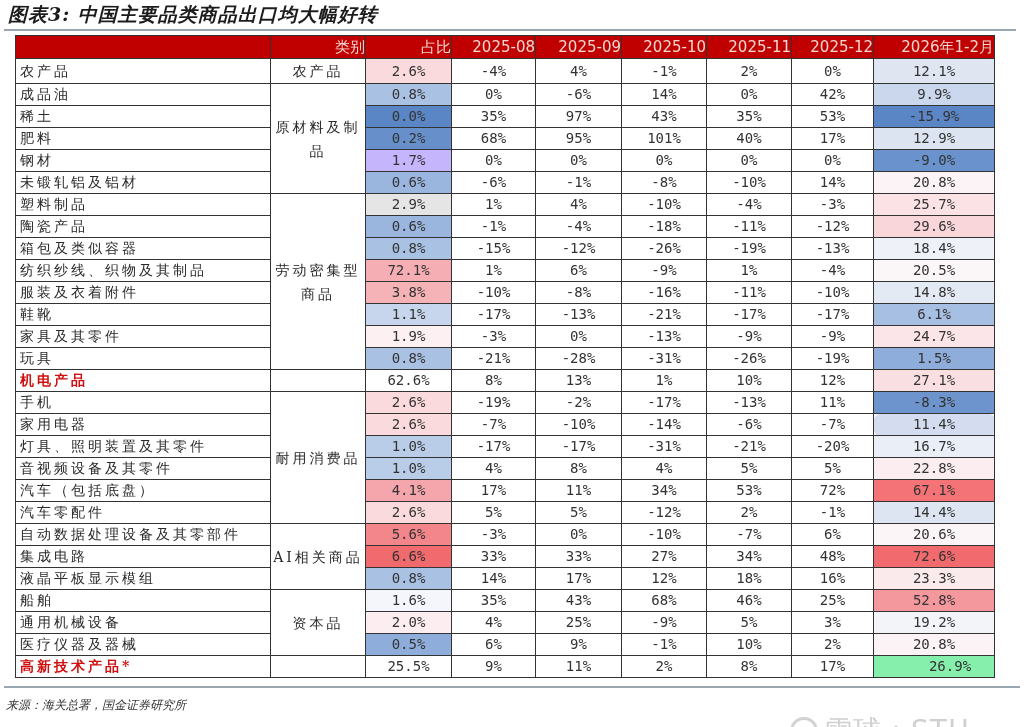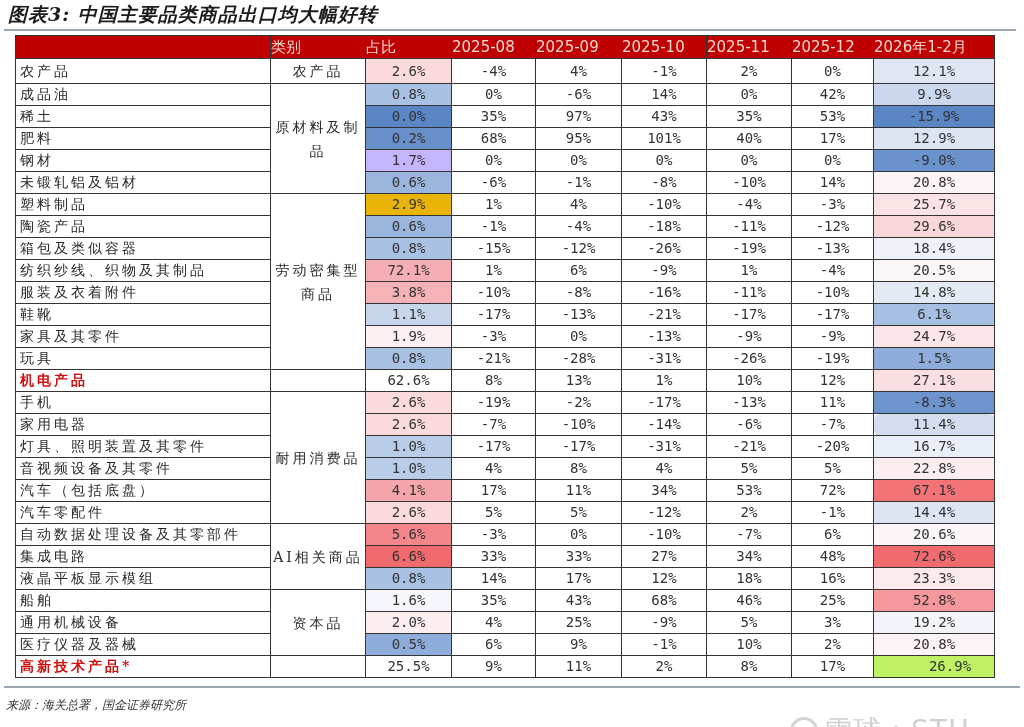--- a/index.html
+++ b/index.html
@@ -4,21 +4,21 @@
 <style>
   html, body { margin: 0; padding: 0; background: #ffffff; }
   body { width: 1024px; height: 727px; position: relative; overflow: hidden;
          font-family: "DejaVu Sans", "Liberation Sans", sans-serif; color: #222; }
   .title { position: absolute; left: 8px; top: 2px; font-size: 19px; font-style: italic;
            font-weight: bold; color: #1c1c1c; font-family: "DejaVu Serif", serif; letter-spacing: 1px; text-align: center; }
   .rule-top { position: absolute; left: 4px; right: 8px; top: 29px; height: 2px; background: #9aa7b3; }
   .rule-bottom { position: absolute; left: 4px; right: 4px; top: 686px; height: 2px; background: #9aa7b3; }
   table { position: absolute; left: 15px; top: 35px; border-collapse: collapse; table-layout: fixed; width: 979px; }
   th, td { border: 1px solid #333; height: 21px; padding: 0; font-size: 14px; line-height: 21px; }
-  th { background: #c00000; color: #f4d7d0; font-weight: normal; text-align: left; height: 22px; font-size: 15px; }
+  th { background: #c00000; color: #f4d7d0; font-weight: normal; text-align: right; height: 22px; font-size: 15px; }
   td.name { text-align: left; padding-left: 4px; letter-spacing: 3px; font-family: "DejaVu Serif", serif; color: #2a2a2a; }
   td.name.red { color: #d01010; font-weight: bold; }
   td.cat { text-align: center; vertical-align: middle; letter-spacing: 3px; line-height: 24px; font-family: "DejaVu Serif", serif; color: #2a2a2a; }
   td.num { text-align: center; font-family: "DejaVu Sans Mono", monospace; font-size: 14px; color: #333; }
   .source { position: absolute; left: 6px; top: 697px; font-size: 12px; font-style: italic; color: #333; font-family: "DejaVu Serif", serif; }
   .watermark { position: absolute; left: 790px; top: 676px; font-size: 28px; color: rgba(200,200,200,0.85);
                font-family: "DejaVu Sans", sans-serif; letter-spacing: 1px; display: flex; align-items: center; gap: 6px; margin-top: 36px; }
   .wm-logo { width: 28px; height: 28px; border: 3px solid rgba(205,205,205,0.9); border-radius: 50%; position: relative; box-sizing: border-box; }
   .wm-logo::after { content: ""; position: absolute; left: 6px; top: 8px; width: 10px; height: 6px; border-left: 3px solid rgba(205,205,205,0.9); border-bottom: 3px solid rgba(205,205,205,0.9); transform: rotate(-45deg); }
 </style>
@@ -112,21 +112,21 @@
         <td class="num">-6%</td>
         <td class="num">-1%</td>
         <td class="num">-8%</td>
         <td class="num">-10%</td>
         <td class="num">14%</td>
         <td class="num" style="background: rgb(251, 243, 245);">20.8%</td>
       </tr>
       <tr>
         <td class="name">塑料制品</td>
         <td class="cat" rowspan="8">劳动密集型商品</td>
-        <td class="num" style="background: #eab308;">2.9%</td>
+        <td class="num" style="background: #e5e5e5;">2.9%</td>
         <td class="num">1%</td>
         <td class="num">4%</td>
         <td class="num">-10%</td>
         <td class="num">-4%</td>
         <td class="num">-3%</td>
         <td class="num" style="background: rgb(251, 227, 229);">25.7%</td>
       </tr>
       <tr>
         <td class="name">陶瓷产品</td>
         <td class="num" style="background: rgb(154, 182, 223);">0.6%</td>
@@ -333,21 +333,21 @@
       </tr>
       <tr>
         <td class="name red">高新技术产品*</td>
         <td class="cat" rowspan="1"></td>
         <td class="num" style="background: rgb(255, 255, 255);">25.5%</td>
         <td class="num">9%</td>
         <td class="num">11%</td>
         <td class="num">2%</td>
         <td class="num">8%</td>
         <td class="num">17%</td>
-        <td class="num" style="background: #bef264; padding-left: 32px;">26.9%</td>
+        <td class="num" style="background: #86efac; padding-left: 32px;">26.9%</td>
       </tr>
     </tbody>
 </table>
 
 <div class="rule-bottom"></div>
 <div class="source">来源：海关总署，国金证券研究所</div>
 <div class="watermark">
   <span class="wm-logo"></span>
   <span>雪球：STH_</span>
 </div>

